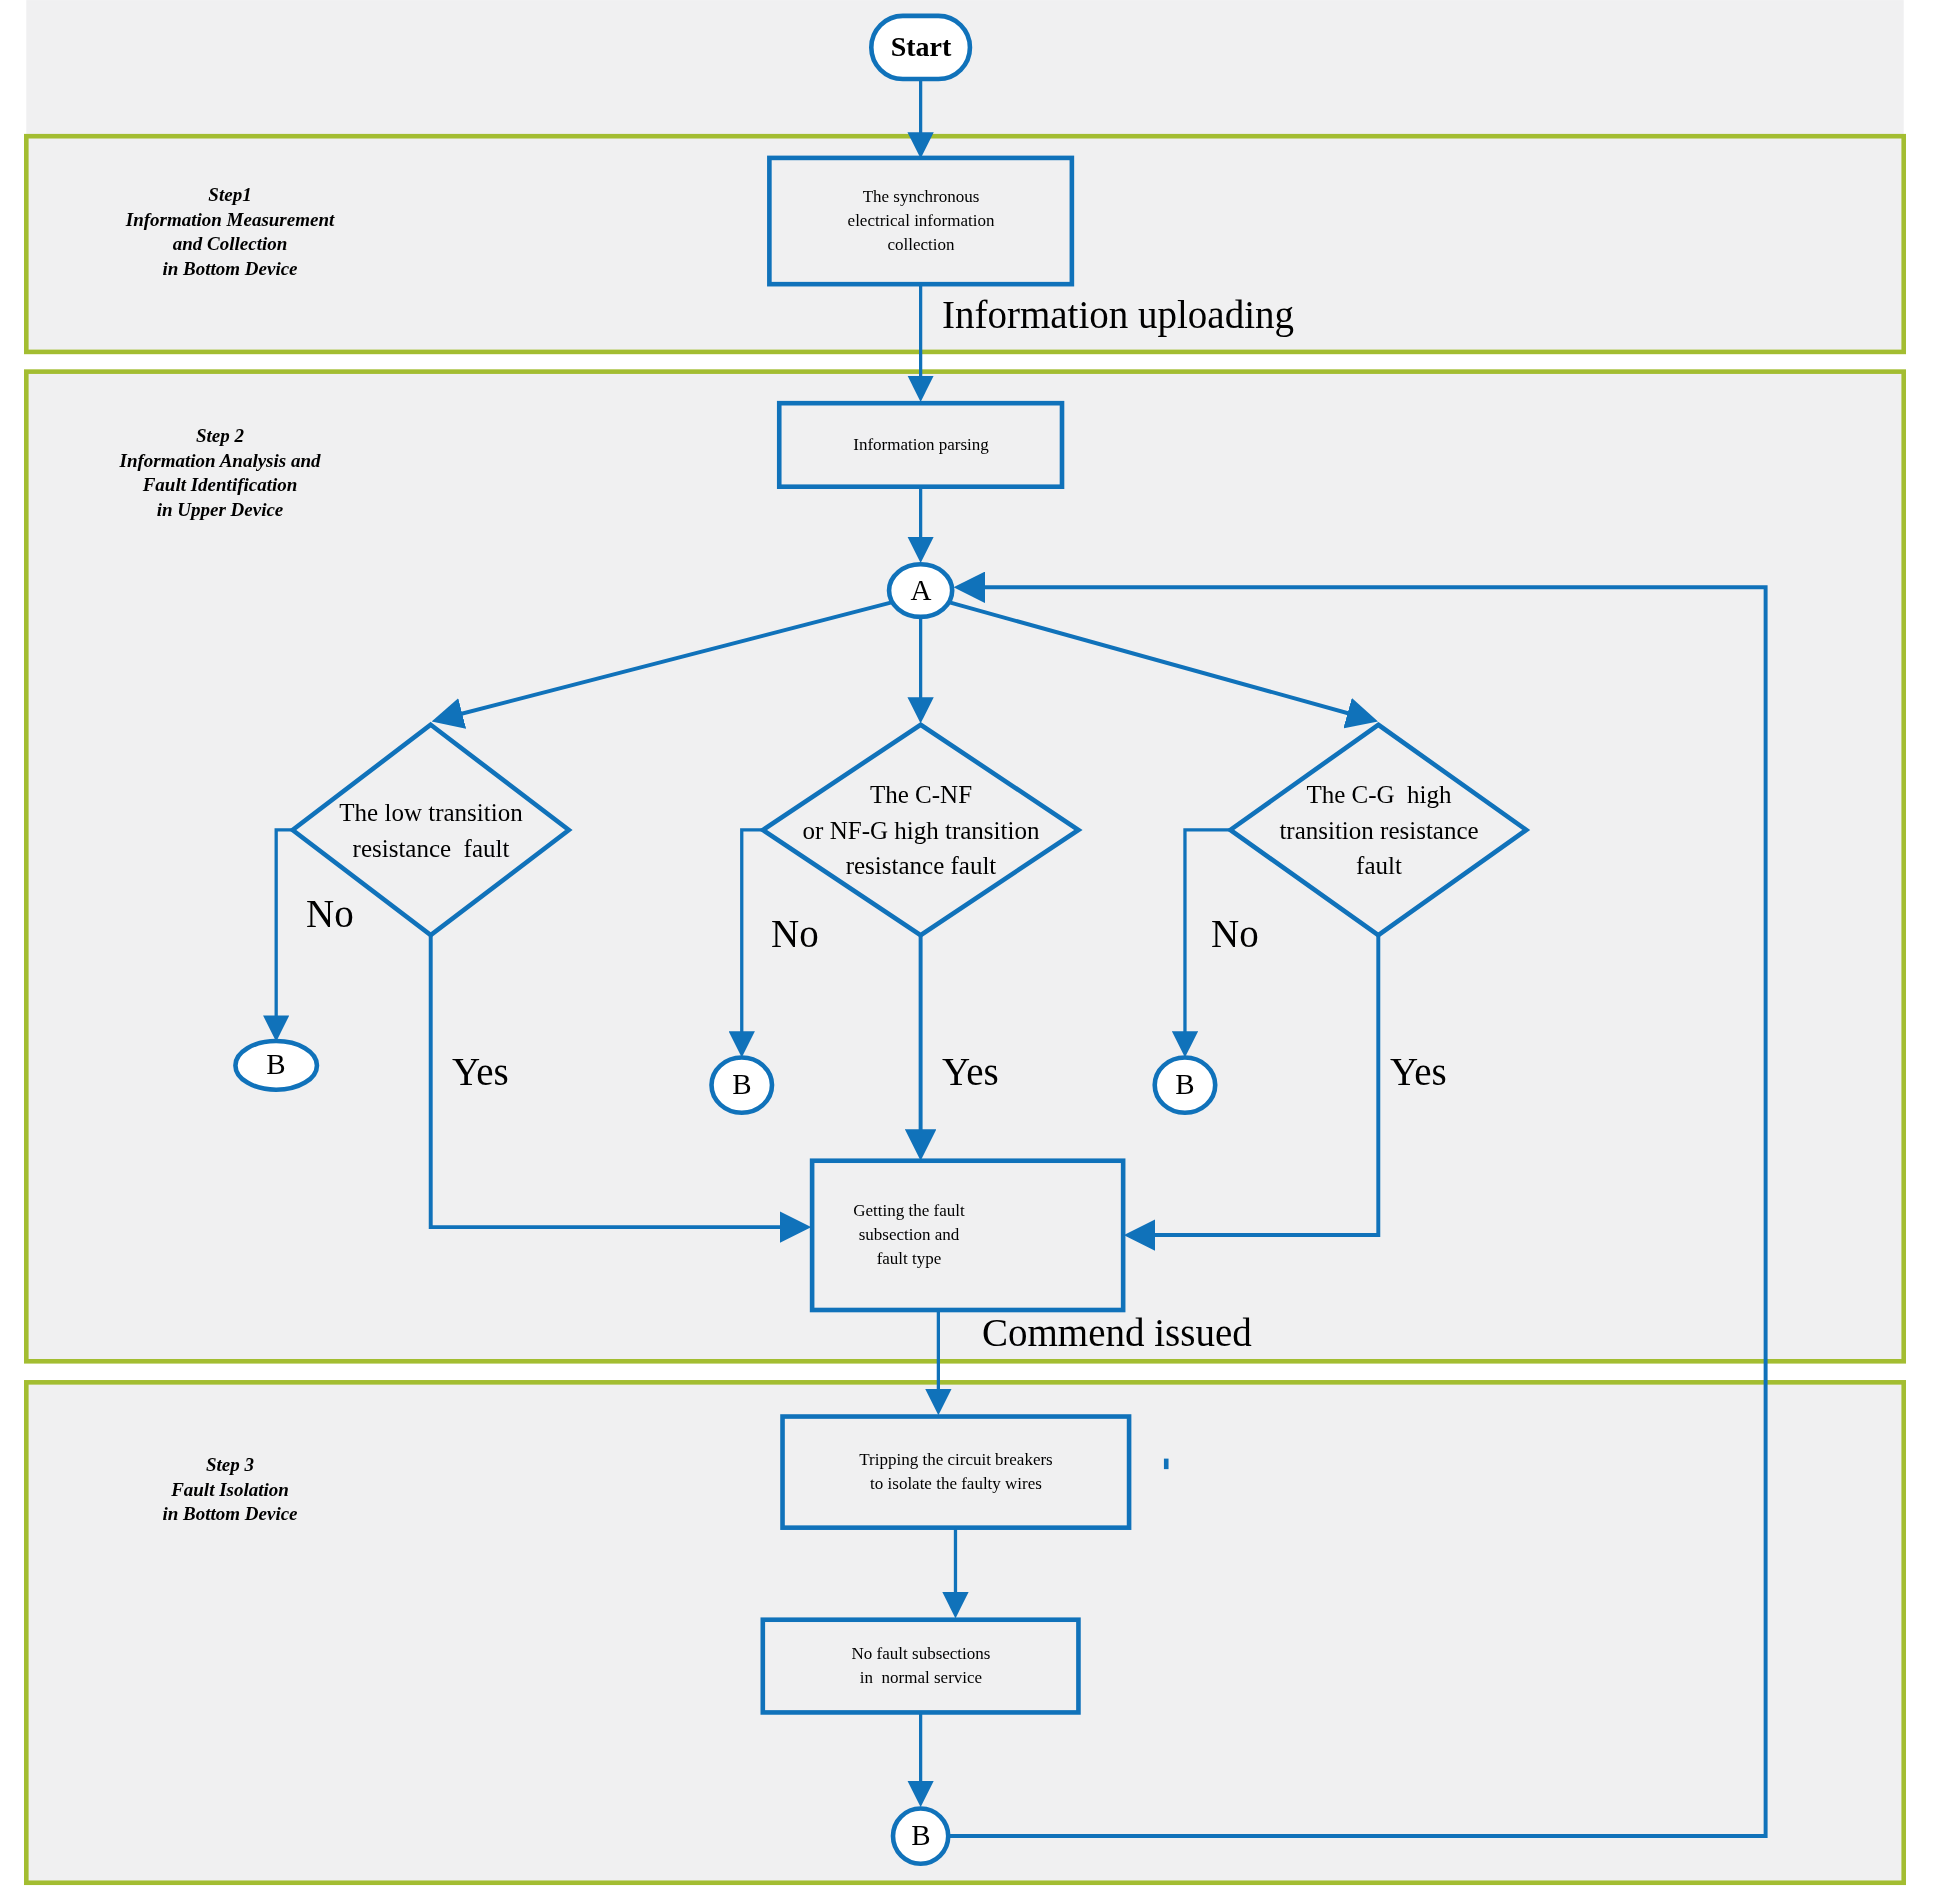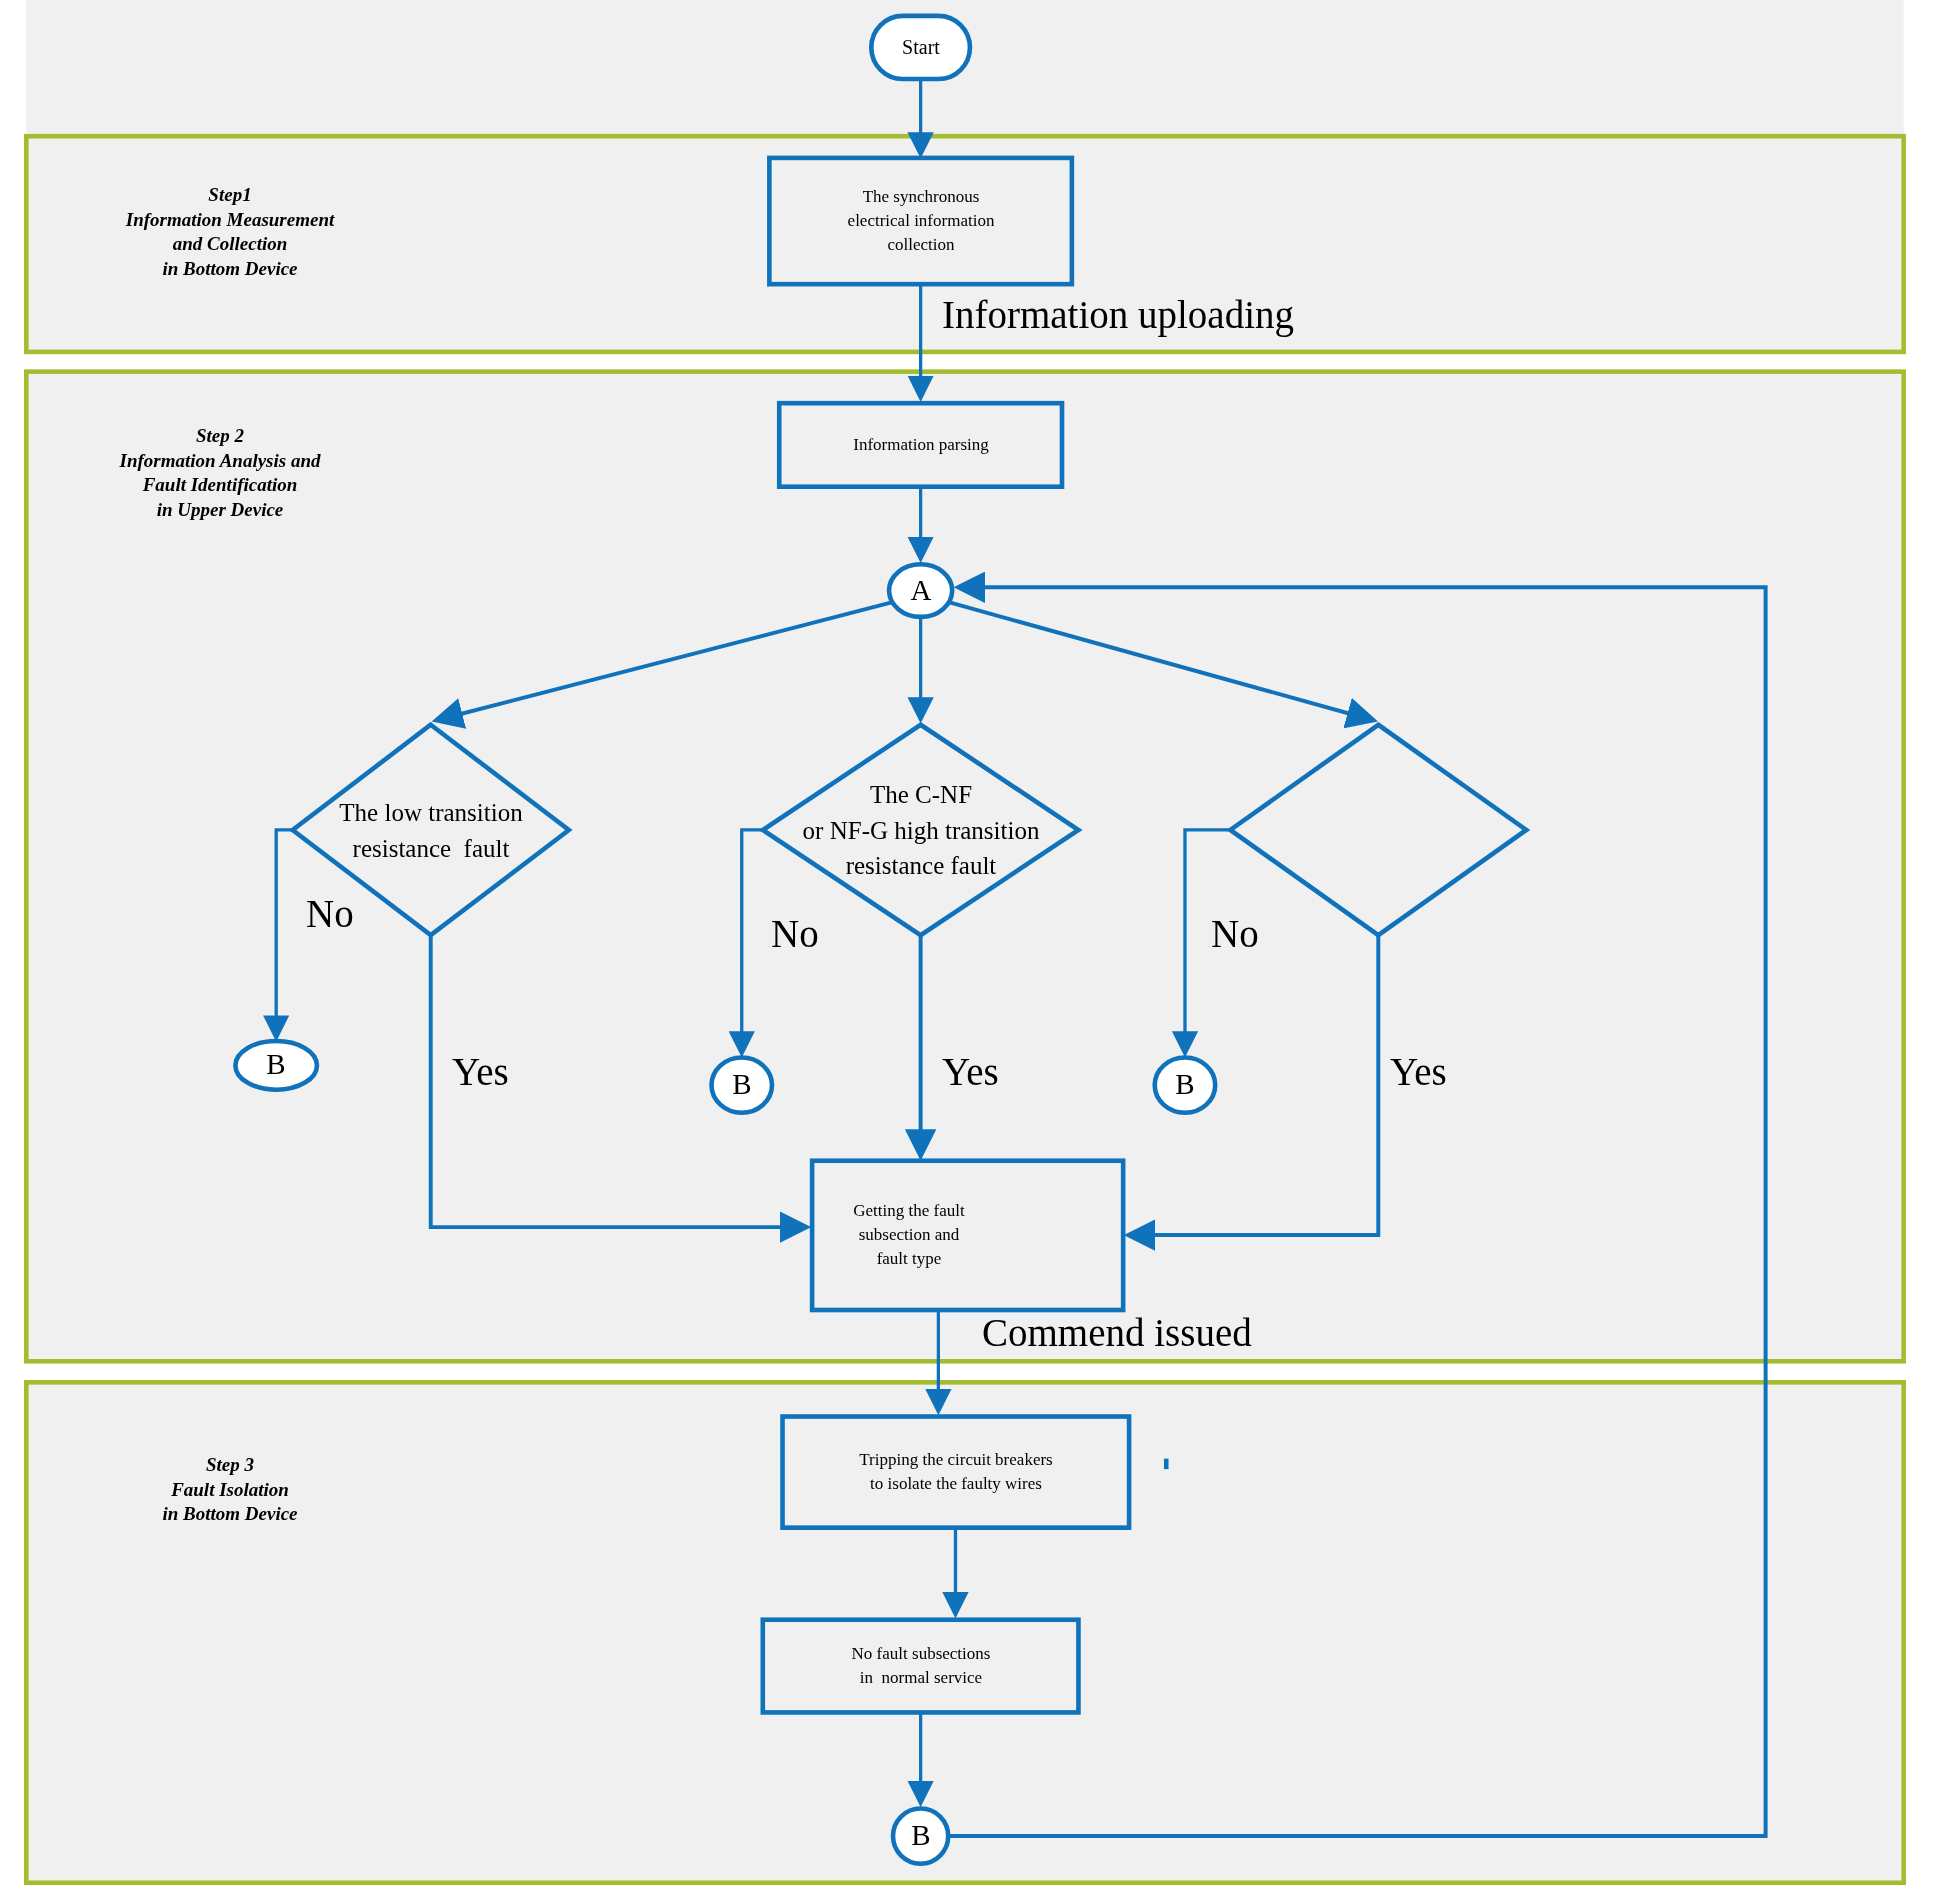--- a/index.html
+++ b/index.html
@@ -4,21 +4,21 @@
 <style>
   html,body{margin:0;padding:0;background:#ffffff;font-family:"Liberation Serif",serif;}
   #canvas{position:relative;width:1955px;height:1896px;background:#ffffff;overflow:hidden;}
   #shape-layer{position:absolute;left:0;top:0;}
   .lbl{position:absolute;color:#000;}
   .nodetext{transform:translate(-50%,-50%);text-align:center;white-space:pre-wrap;line-height:1.42;}
   .steplabel{font-weight:bold;font-style:italic;font-size:19px;line-height:1.3;transform:translateX(-50%);text-align:center;white-space:pre-wrap;}
   .edgelabel{font-size:39px;transform:translateY(-50%);white-space:nowrap;}
   .t38{font-size:25px;}
   .t40{font-size:17px;}
-  .t42{font-size:20px;}
+  .t42{font-size:28px;font-weight:bold;}
   .conn{font-size:29px;}
 </style>
 </head>
 <body>
 
 <div id="canvas">
 
   <svg id="shape-layer" width="1955" height="1896" viewBox="0 0 2973 2883">
     <defs>
       <marker id="arr" viewBox="0 0 10 10" refX="7.5" refY="5" markerWidth="8" markerHeight="8" orient="auto">
@@ -95,20 +95,23 @@
 electrical information
 collection</div>
   <div class="lbl nodetext t40" style="left:921px;top:445px;">Information parsing</div>
   <div class="lbl nodetext conn" style="left:921px;top:591px;">A</div>
 
   <div class="lbl nodetext t38" style="left:431px;top:830px;">The low transition
 resistance  fault</div>
   <div class="lbl nodetext t38" style="left:921px;top:830px;">The C-NF
 or NF-G high transition
 resistance fault</div>
+  <div class="lbl nodetext t38" style="left:1379px;top:830px;">The C-G  high
+transition resistance
+fault</div>
 
   <div class="lbl nodetext conn" style="left:276px;top:1065px;">B</div>
   <div class="lbl nodetext conn" style="left:742px;top:1085px;">B</div>
   <div class="lbl nodetext conn" style="left:1185px;top:1085px;">B</div>
 
   <div class="lbl nodetext t40" style="left:909px;top:1235px;">Getting the fault
 subsection and
 fault type</div>
   <div class="lbl nodetext t40" style="left:956px;top:1472px;">Tripping the circuit breakers
 to isolate the faulty wires</div>

